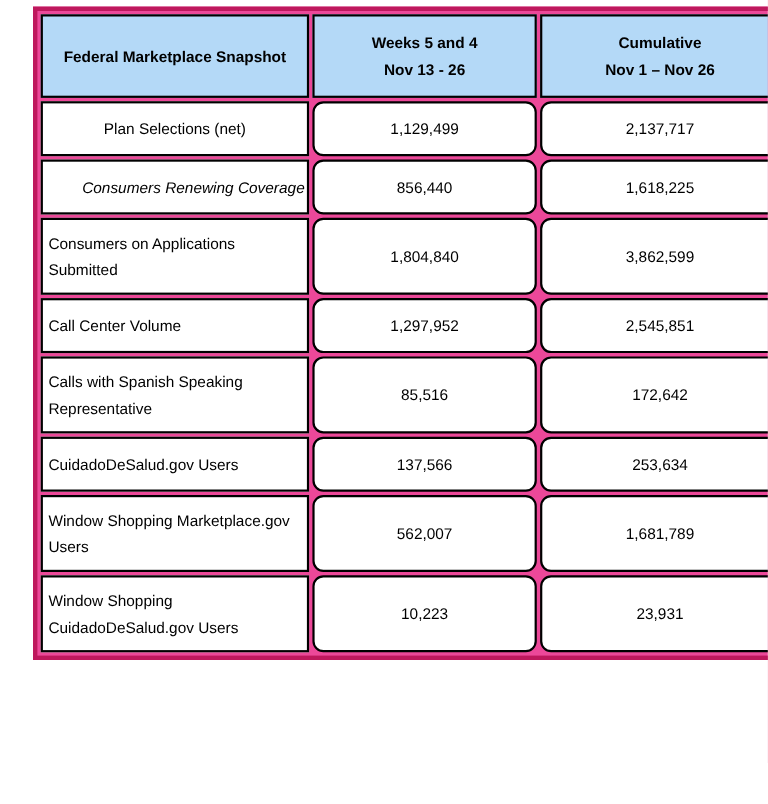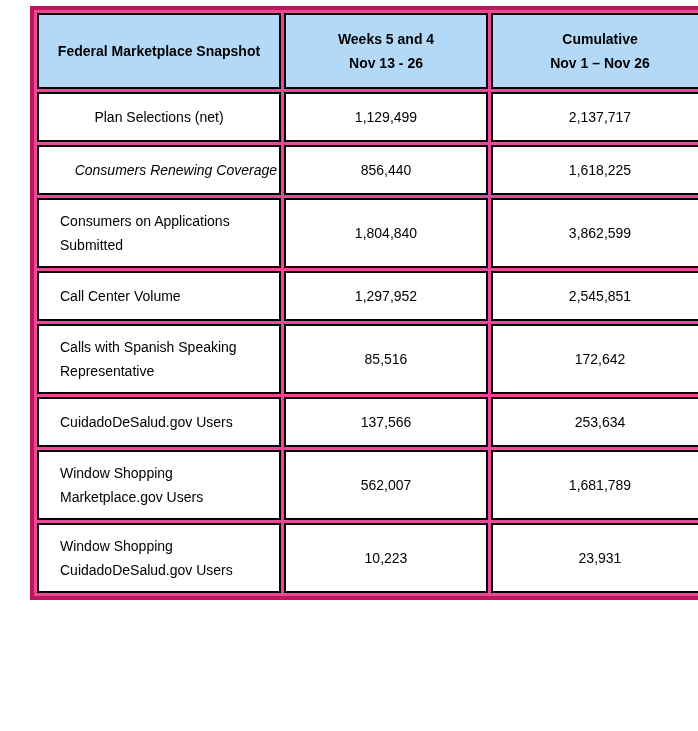--- a/index.html
+++ b/index.html
@@ -38,29 +38,29 @@
   col.c3 { width: 218px; }
   tr.header-row td {
     background: #b4d9f7;
     font-weight: bold;
     text-align: center;
     height: 70px;
   }
   tr.header-row td .hline { display: block; }
   tr.r-single td { height: 46px; }
   tr.r-double td { height: 66px; }
-  td.label { padding: 0 21px; }
+  td.label { padding: 0 5px; }
   td.label.center { text-align: center; }
   td.label.left { text-align: left; }
   td.label.right {
     text-align: right;
     font-style: italic;
     padding-right: 2px;
   }
-  td.value { text-align: center; padding: 0 4px; }
+  td.value { text-align: center; padding: 0 4px; border-radius: 10px; }
 </style>
 </head>
 <body>
 
 <div class="page">
   <table class="snapshot">
     <colgroup>
       <col class="c1">
         <col class="c2">
         <col class="c3">

